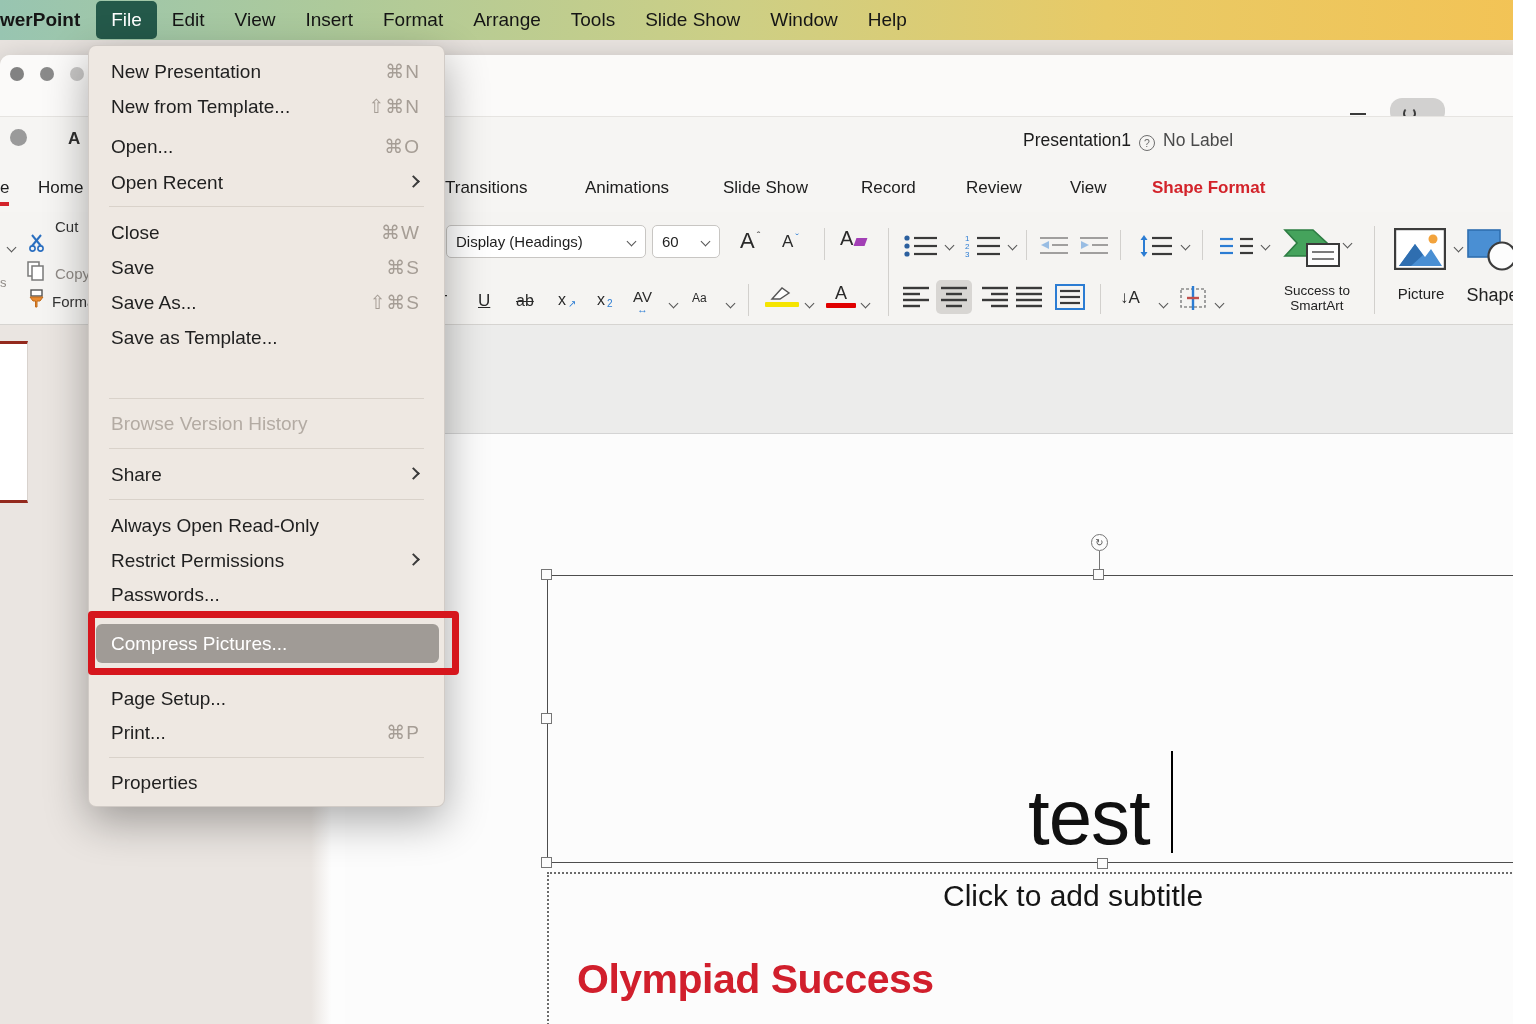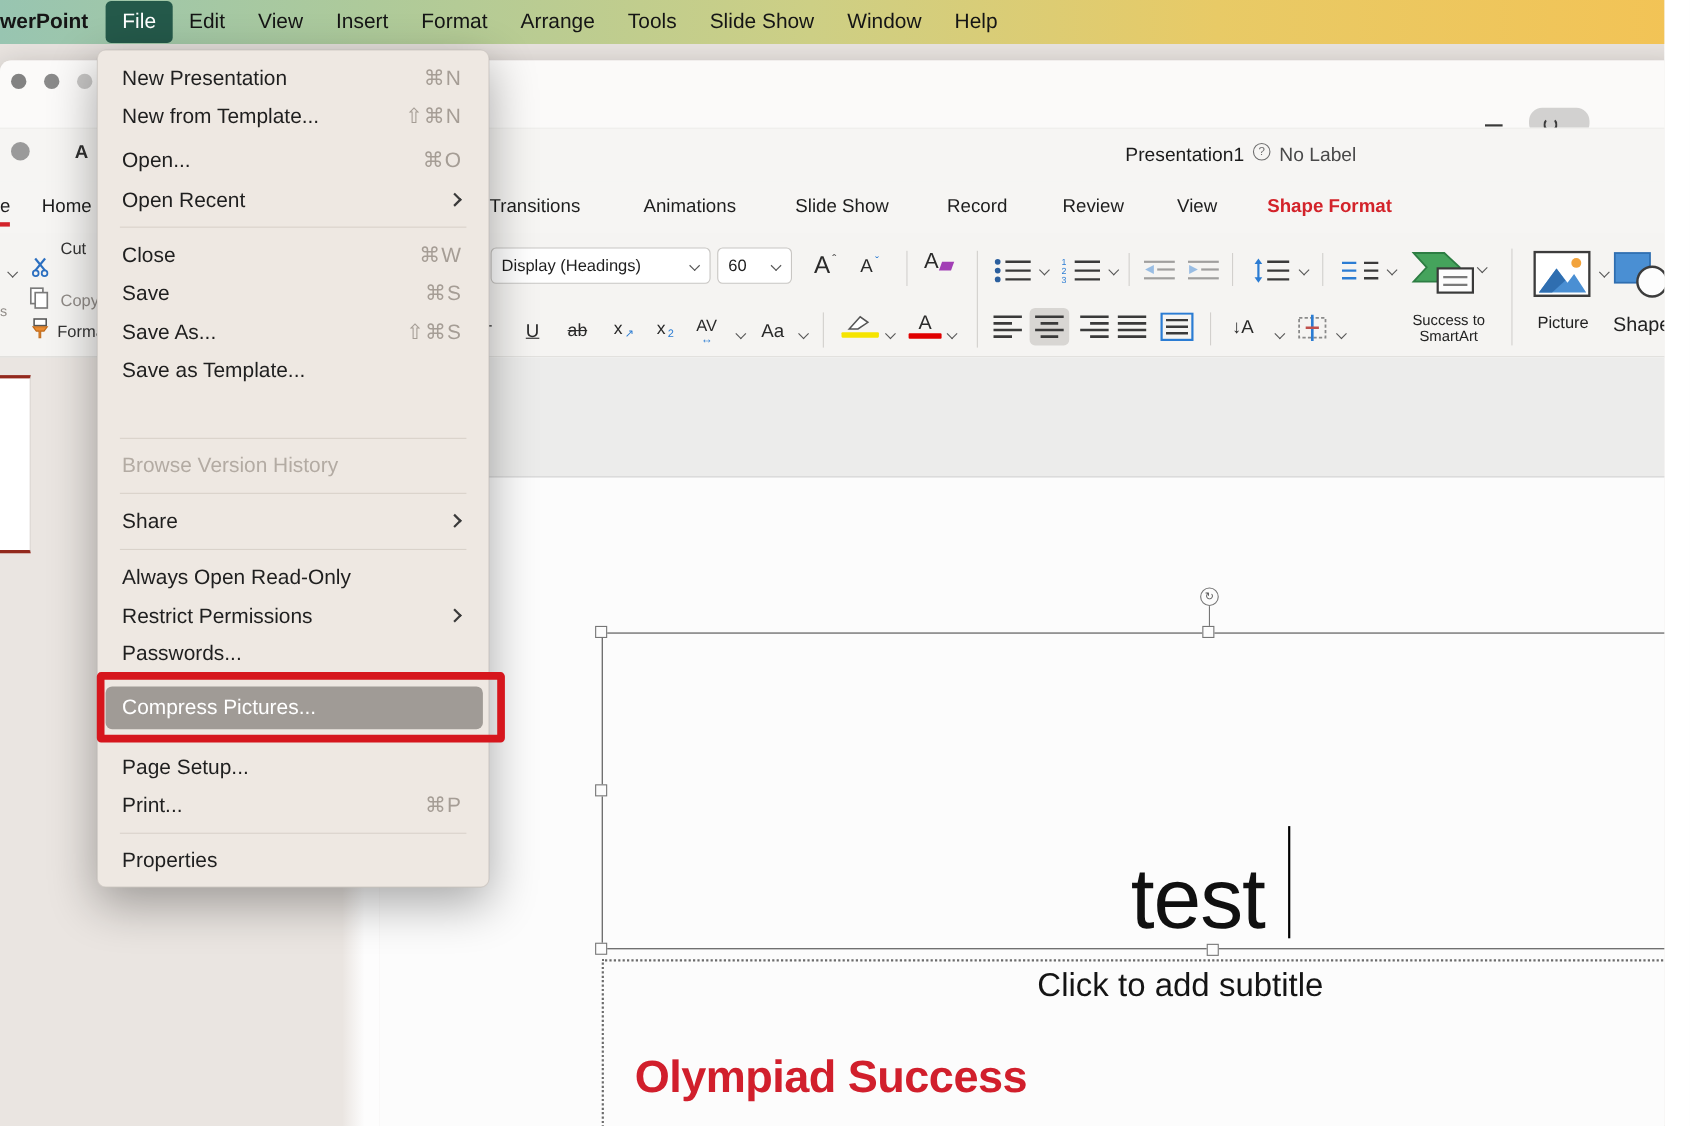--- a/index.html
+++ b/index.html
@@ -16,21 +16,21 @@
   .menubar .mitem{padding:0 15px;height:40px;display:flex;align-items:center}
   .menubar .mitem.active{background:#24594a;color:#fff;border-radius:5px;height:38px;margin-top:0}
 
   
   .window{position:absolute;top:55px;left:0;width:1536px;height:969px;background:#f5f4f2;
     border-radius:10px 10px 0 0;box-shadow:0 8px 30px rgba(0,0,0,.25)}
   .tb-row1{position:absolute;top:0;left:0;right:0;height:62px;background:#fbfaf9;
     border-bottom:1px solid #e6e4e1;border-radius:10px 10px 0 0;overflow:hidden}
   .tlight{position:absolute;top:12px;width:14px;height:14px;border-radius:50%}
   .tb-row2{position:absolute;top:62px;left:0;right:0;height:48px;background:#f6f5f3}
-  .doc-title-wrap{position:absolute;left:1023px;top:13px;display:flex;align-items:flex-start;gap:8px;
+  .doc-title-wrap{position:absolute;left:1023px;top:13px;display:flex;align-items:flex-end;gap:8px;
     font-size:17.5px;color:#1c1c1c}
   .label-badge{width:16px;height:16px;border:1.4px solid #6e6e6e;border-radius:50%;
     font-size:10.5px;color:#6e6e6e;display:flex;align-items:center;justify-content:center}
   .no-label{color:#4a4a4a}
   .autosave-dot{position:absolute;left:10px;top:12px;width:17px;height:17px;border-radius:50%;background:#9a9a9a}
   .autosave-a{position:absolute;left:68px;top:12px;font-size:17px;font-weight:bold;color:#2f2f2f}
   .tr-pill{position:absolute;right:91px;top:43px;width:55px;height:26px;border-radius:12px;background:#d2d1d0}
   .tr-mark{position:absolute;top:52px;border:2px solid #3a3a3a;border-radius:50%;width:13px;height:13px;border-top-color:transparent}
 
   
@@ -217,21 +217,21 @@
       </div>
       <div class="rbtn" style="left:597px;top:79px;font-size:16px">
         <span>x</span>
           <span class="subnum">2</span>
       </div>
       <div class="rbtn" style="left:633px;top:76px;font-size:15px;flex-direction:column;align-items:center">
         <span>AV</span>
         <span style="color:#2b7cd3;font-size:11px;line-height:4px">↔</span>
       </div>
       <span class="ddc" style="position:absolute;left:670px;top:88px"></span>
-      <div class="rbtn" style="left:692px;top:79px;font-size:17px">
+      <div class="rbtn" style="left:692px;top:79px;font-size:12px">
           <span>Aa</span>
         </div>
       <span class="ddc" style="position:absolute;left:727px;top:88px"></span>
       <div class="vdiv" style="left:748px;top:72px;height:32px"></div>
       <div class="barbtn" style="left:765px;top:74px;width:34px">
         <svg width="26" height="15" style="margin:0 auto">
             <polygon points="3,13 13,2 20,7 11,13" fill="#fff" stroke="#555" stroke-width="1.4"></polygon>
           </svg>
         <div class="colorbar" style="background:#f5e400"></div>
       </div>

